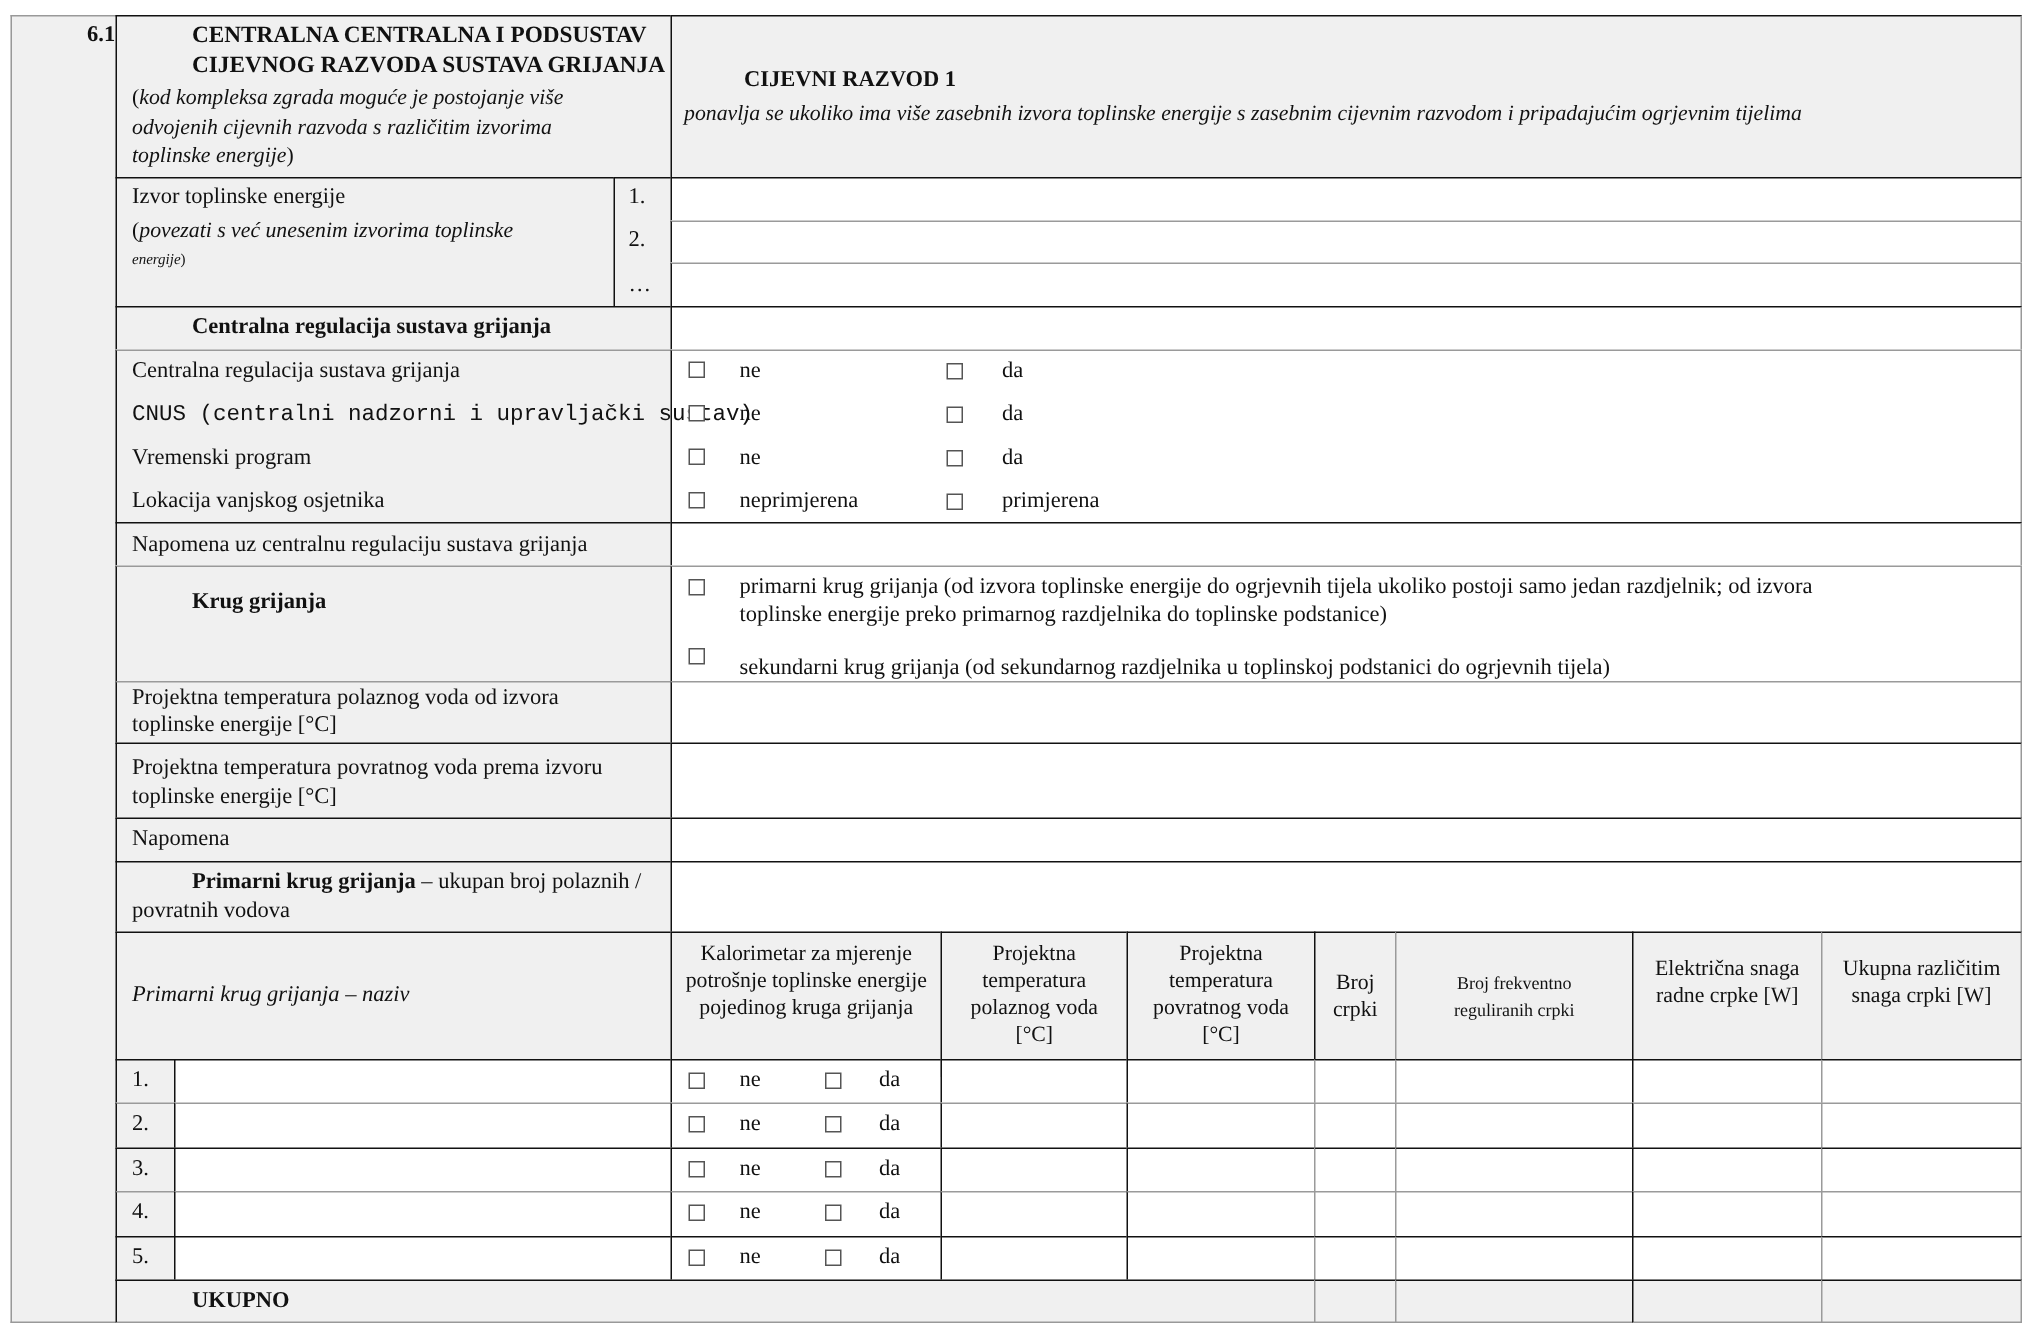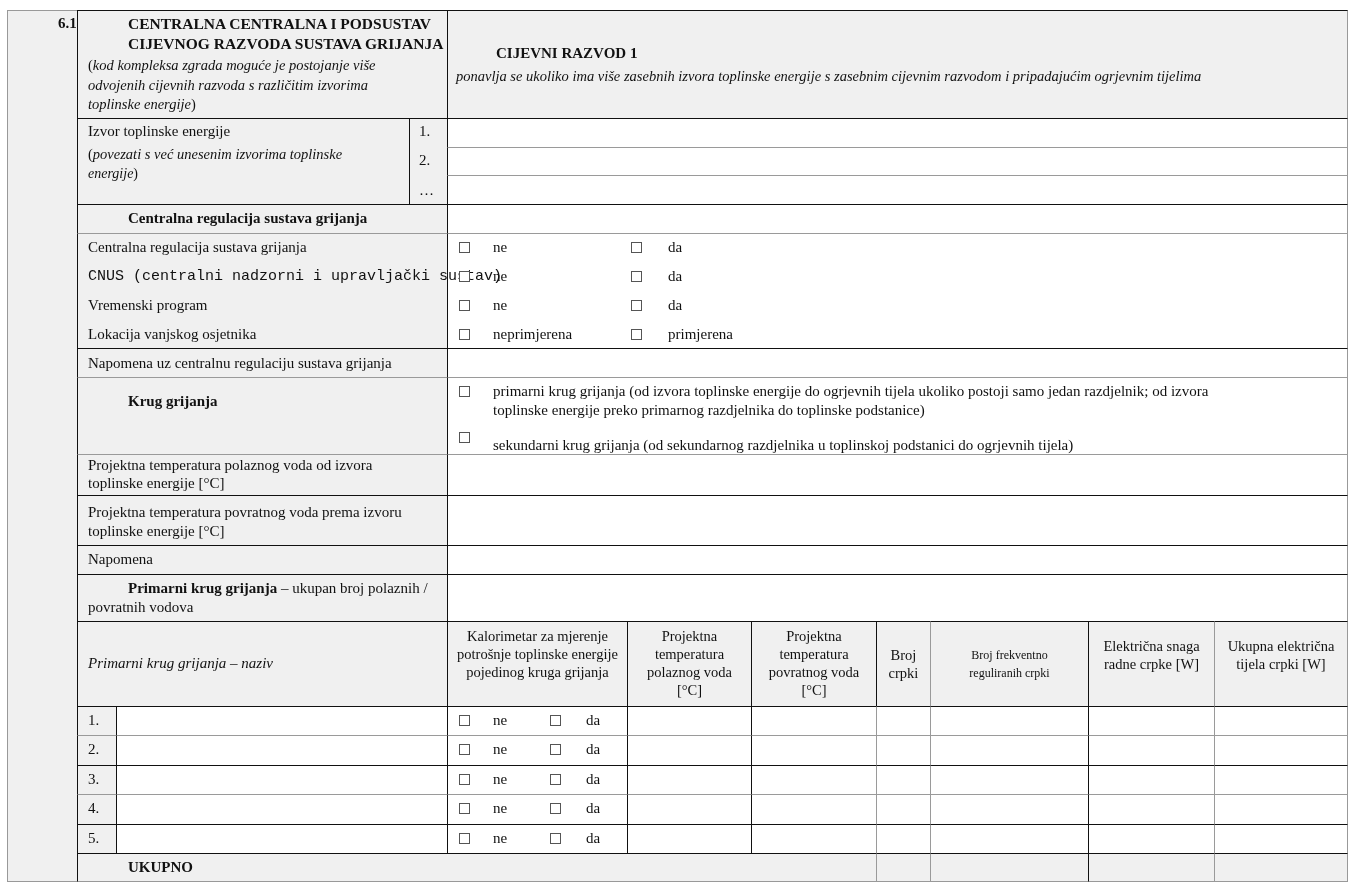--- a/index.html
+++ b/index.html
@@ -36,21 +36,21 @@
   <span class="i">toplinske energije</span><span>)</span>
 </div>
 
 <div class="abs g bl bt" style="left:447px; top:10px; width:901px; height:108px; border-right:1.5px solid #999;"></div>
 <div class="txt b" style="left:456px; top:44px; font-size:15px;">CIJEVNI RAZVOD 1</div>
 <div class="txt i" style="left:456px; top:67px; font-size:14.5px;">ponavlja se ukoliko ima više zasebnih izvora toplinske energije s zasebnim cijevnim razvodom i pripadajućim ogrjevnim tijelima</div>
 
 <div class="abs g bl bt" style="left:77px; top:118px; width:333px; height:86px;"></div>
 <div class="txt" style="left:88px; top:122px;">Izvor toplinske energije</div>
 <div class="txt" style="left:88px; top:145px; font-size:14.5px;">(<span class="i">povezati s već unesenim izvorima toplinske</span></div>
-<div class="txt" style="left:88px; top:164px; font-size:14px;"><span class="i">energije</span>)</div>
+<div class="txt" style="left:88px; top:164px; font-size:10px;"><span class="i">energije</span>)</div>
 <div class="abs g bl" style="left:409px; top:118px; width:38px; height:86px; border-top:1px solid #111;"></div>
 <div class="txt" style="left:419px; top:122px;">1.</div>
 <div class="txt" style="left:419px; top:151px;">2.</div>
 <div class="txt" style="left:419px; top:181px;">…</div>
 <div class="abs w bl bt" style="left:447px; top:118px; width:901px; height:29px; border-right:1.5px solid #999;"></div>
 <div class="abs w bl btg" style="left:447px; top:147px; width:901px; height:28px; border-right:1.5px solid #999;"></div>
 <div class="abs w bl btg" style="left:447px; top:175px; width:901px; height:29px; border-right:1.5px solid #999;"></div>
 
 <div class="abs g bl bt" style="left:77px; top:204px; width:370px; height:29px;"></div>
 <div class="txt b" style="left:88px; top:209px;">Centralna regulacija sustava grijanja</div>
@@ -123,21 +123,21 @@
 
 <div class="abs g bl bt" style="left:77px; top:621px; width:370px; height:85px;"></div>
 <div class="txt" style="left:88px; top:654px;font-style:italic;">Primarni krug grijanja – naziv</div>
 
 <div class="abs g bl bt center" style="left:447px; top:621px; width:180px; height:85px; padding:5px 6px 0; line-height:18px; font-size:14.5px;"><span>Kalorimetar za mjerenje potrošnje toplinske energije pojedinog kruga grijanja</span></div>
 <div class="abs g bl bt center" style="left:627px; top:621px; width:124px; height:97px; padding:5px 10px 0; line-height:18px; font-size:14.5px;"><span>Projektna temperatura polaznog voda [°C]</span></div>
 <div class="abs g bl bt center" style="left:751px; top:621px; width:125px; height:85px; padding:5px 6px 0; line-height:18px; font-size:14.5px;"><span>Projektna temperatura povratnog voda [°C]</span></div>
 <div class="abs g bl bt center" style="left:876px; top:621px; width:54px; height:85px; padding:24px 8px 0; line-height:18px; font-size:14.5px;"><span>Broj crpki</span></div>
 <div class="abs g blg bt center" style="left:930px; top:621px; width:158px; height:85px; padding:24px 18px 0; line-height:18px; font-size:12px;"><span>Broj frekventno reguliranih crpki</span></div>
 <div class="abs g bl bt center" style="left:1088px; top:621px; width:126px; height:85px; padding:15px 14px 0; line-height:18px; font-size:14.5px;"><span>Električna snaga radne crpke [W]</span></div>
-<div class="abs g blg bt center" style="left:1214px; top:621px; width:134px; height:85px; padding:15px 8px 0; line-height:18px; font-size:14.5px; border-right:1.5px solid #999;"><span>Ukupna električna tijela crpki [W]</span></div>
+<div class="abs g blg bt center" style="left:1214px; top:621px; width:134px; height:85px; padding:15px 8px 0; line-height:18px; font-size:14.5px; border-right:1.5px solid #999;"><span>Ukupna različitim snaga crpki [W]</span></div>
 
 <div id="rows">
     <div>
       <div class="abs g bl bt" style="left: 77px; top: 706px; width: 39px; height: 30px;"></div>
       <div class="abs w bl bt" style="left: 116px; top: 706px; width: 331px; height: 30px;"></div>
       <div class="abs w bl bt" style="left: 447px; top: 706px; width: 180px; height: 30px;"></div>
       <div class="abs w bl bt" style="left: 627px; top: 706px; width: 124px; height: 30px;"></div>
       <div class="abs w bl bt" style="left: 751px; top: 706px; width: 125px; height: 30px;"></div>
       <div class="abs w blg bt" style="left: 876px; top: 706px; width: 54px; height: 30px;"></div>
       <div class="abs w blg bt" style="left: 930px; top: 706px; width: 158px; height: 30px;"></div>

